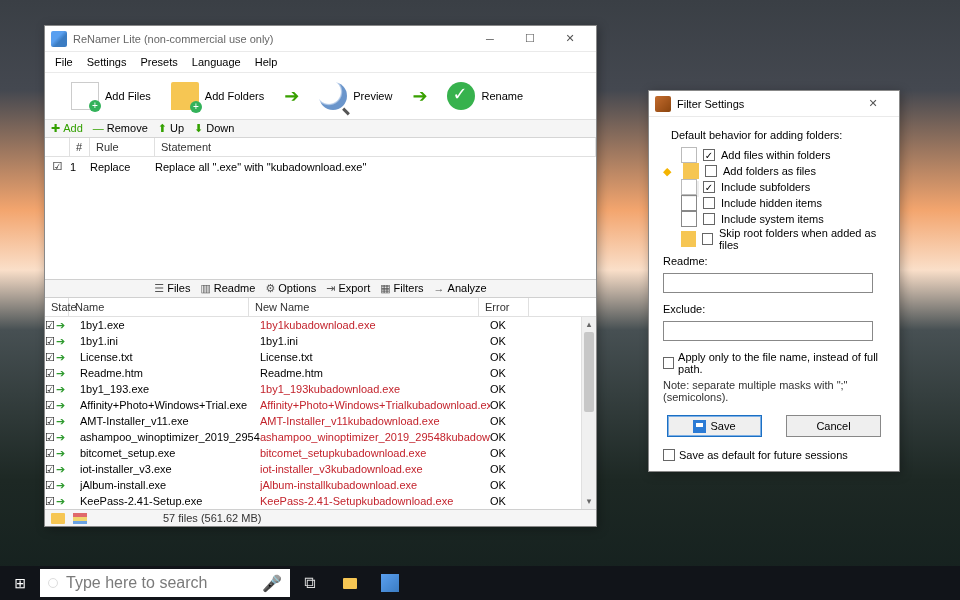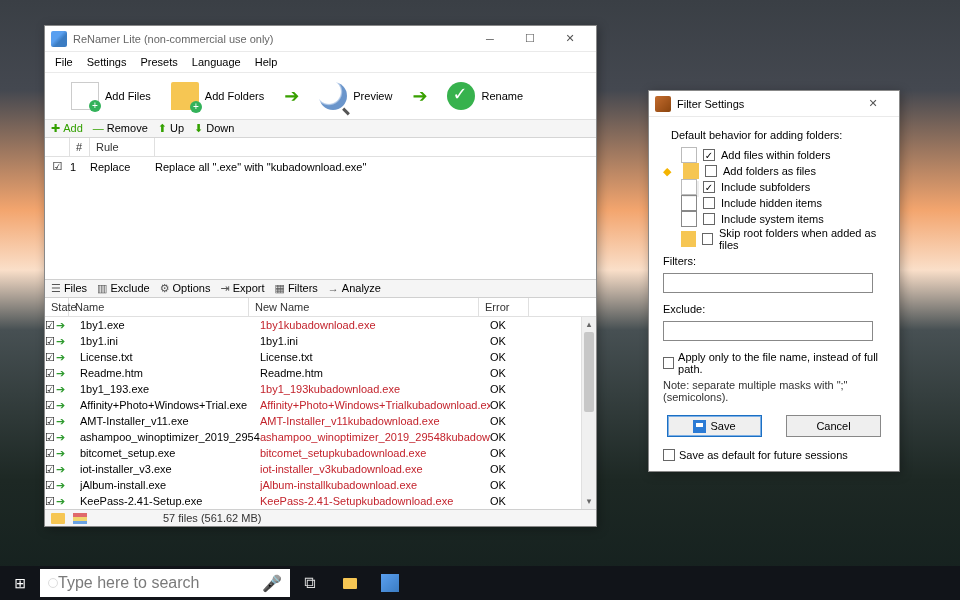--- a/index.html
+++ b/index.html
@@ -42,21 +42,21 @@
 
   .rulebar { display:flex; gap:10px; padding:2px 6px; border-bottom:1px solid #d5d5d5; background:#f5f5f5; font-size:11px; }
   .rulebar span:first-child { color:#33a000; }
   .rulebar .sym { color:#555; margin-right:3px; }
   .rules-header, .files-header { display:flex; background:#fff; border-bottom:1px solid #e0e0e0; }
   .rules-header div, .files-header div { padding:3px 6px; font-size:11px; color:#333; border-right:1px solid #e0e0e0; }
   .rh-chk{width:25px} .rh-n{width:20px} .rh-rule{width:65px} .rh-st{flex:1}
   .rules-body { flex:0 0 auto; height:122px; padding:2px 0; }
   .rule-row { display:flex; align-items:center; padding:1px 0; }
   .rule-row .chk{width:25px;text-align:center} .rule-row .n{width:20px} .rule-row .rname{width:65px} .rule-row .stmt{flex:1}
-  .filters-bar { display:flex; gap:10px; padding:2px 6px; border-top:1px solid #d0d0d0; border-bottom:1px solid #d0d0d0; background:#f5f5f5; }
+  .filters-bar { display:flex; gap:10px; padding:2px 6px; border-top:1px solid #d0d0d0; border-bottom:1px solid #d0d0d0; background:#f5f5f5;justify-content:center; }
   .filters-bar .sym{color:#555;margin-right:3px;}
   .fh-state{width:24px}.fh-name{width:180px}.fh-new{width:230px}.fh-err{width:50px}
   .files-body { flex:1; overflow:hidden; position:relative; }
   .file-row { display:flex; align-items:center; height:16px; font-size:11px; }
   .file-row .state{width:35px; display:flex; align-items:center; gap:1px;}
   .file-row .name{width:180px; white-space:nowrap; overflow:hidden;}
   .file-row .newname{width:230px; white-space:nowrap; overflow:hidden;}
   .file-row .err{width:50px}
   .file-row .newname.changed{color:#c3232c;}
   .statusbar { display:flex; align-items:center; gap:8px; padding:2px 6px; border-top:1px solid #d0d0d0; font-size:11px; color:#333; background:#f5f5f5; }
@@ -77,21 +77,21 @@
   .note { color:#333; font-size:11px; }
   .dlg-btnrow { display:flex; gap:24px; justify-content:center; margin:8px 0; }
   .dlg-btn { width:95px; height:22px; border:1px solid #888; background:#efefef; display:flex; align-items:center; justify-content:center; gap:4px; }
   .dlg-btn.default { border:1px solid #1b6fc3; box-shadow:0 0 0 1px #7db0e6 inset; }
   .smsave{display:inline-block;width:13px;height:13px;background:#2c7bd5;position:relative;}
   .smsave:after{content:"";position:absolute;inset:3px 3px 6px 3px;background:#fff;}
 
   
   .taskbar { position:absolute; left:0; right:0; bottom:0; height:34px; background:#111419; display:flex; align-items:center; color:#fff; }
   .winstart{width:40px;text-align:center;color:#fff;font-size:14px;}
-  .searchbox{display:flex;align-items:center;background:#fff;color:#7a7a7a;height:28px;width:250px;border-radius:0;padding:0 8px;}
+  .searchbox{display:flex;align-items:center;background:#fff;color:#7a7a7a;height:28px;width:250px;border-radius:0;gap:8px;padding:0 8px;}
   .cortana{width:10px;height:10px;border:1.6px solid #ddd;border-radius:50%;}
   .tbicon{width:40px;display:flex;align-items:center;justify-content:center;color:#ddd;}
 </style>
 </head>
 <body>
 
 <div class="window" style="left:44px; top:25px; width:553px; height:502px;">
   <div class="titlebar">
     <span class="app-icon"></span>
     <span class="title">ReNamer Lite (non-commercial use only)</span>
@@ -131,33 +131,34 @@
   <div class="rulebar">
     <span><span class="sym">✚</span><span>Add</span></span>
     <span><span class="sym">—</span><span>Remove</span></span>
     <span><span class="sym">⬆</span><span>Up</span></span>
     <span><span class="sym">⬇</span><span>Down</span></span>
   </div>
   <div class="rules-header">
     <div class="rh-chk"></div>
     <div class="rh-n">#</div>
     <div class="rh-rule">Rule</div>
+    <div class="rh-st">Statement</div>
   </div>
   <div class="rules-body" id="rules-body">
       <div class="rule-row">
         <span class="chk">☑</span>
         <span class="n">1</span>
         <span class="rname">Replace</span>
         <span class="stmt">Replace all ".exe" with "kubadownload.exe"</span>
       </div>
     </div>
 
   <div class="filters-bar">
     <span><span class="sym">☰</span><span>Files</span></span>
-    <span><span class="sym">▥</span><span>Exclude</span></span>
+    <span><span class="sym">▥</span><span>Readme</span></span>
     <span><span class="sym">⚙</span><span>Options</span></span>
     <span><span class="sym">⇥</span><span>Export</span></span>
     <span><span class="sym">▦</span><span>Filters</span></span>
     <span><span class="sym">→</span><span>Analyze</span></span>
   </div>
   <div class="files-header">
     <div class="fh-state">State</div>
     <div class="fh-name">Name</div>
     <div class="fh-new">New Name</div>
     <div class="fh-err">Error</div>
@@ -324,21 +325,21 @@
           <span class="opticon" style="border:1px solid #888;"></span>
           <span class="chkbox"></span>
           <span>Include system items</span>
         </div>
         <div class="opt-row">
           <span class="opticon" style="background:#f6c653;"></span>
           <span class="chkbox"></span>
           <span>Skip root folders when added as files</span>
         </div>
       </div>
-    <div>Filters:</div>
+    <div>Readme:</div>
     <input class="field" style="">
     <div>Exclude:</div>
     <input class="field" style="">
     <div style="display:flex;align-items:center;gap:4px;">
       <span class="chkbox"></span>
       <span>Apply only to the file name, instead of full path.</span>
     </div>
     <div class="note">Note: separate multiple masks with ";" (semicolons).</div>
     <div class="dlg-btnrow">
       <div class="dlg-btn default">

